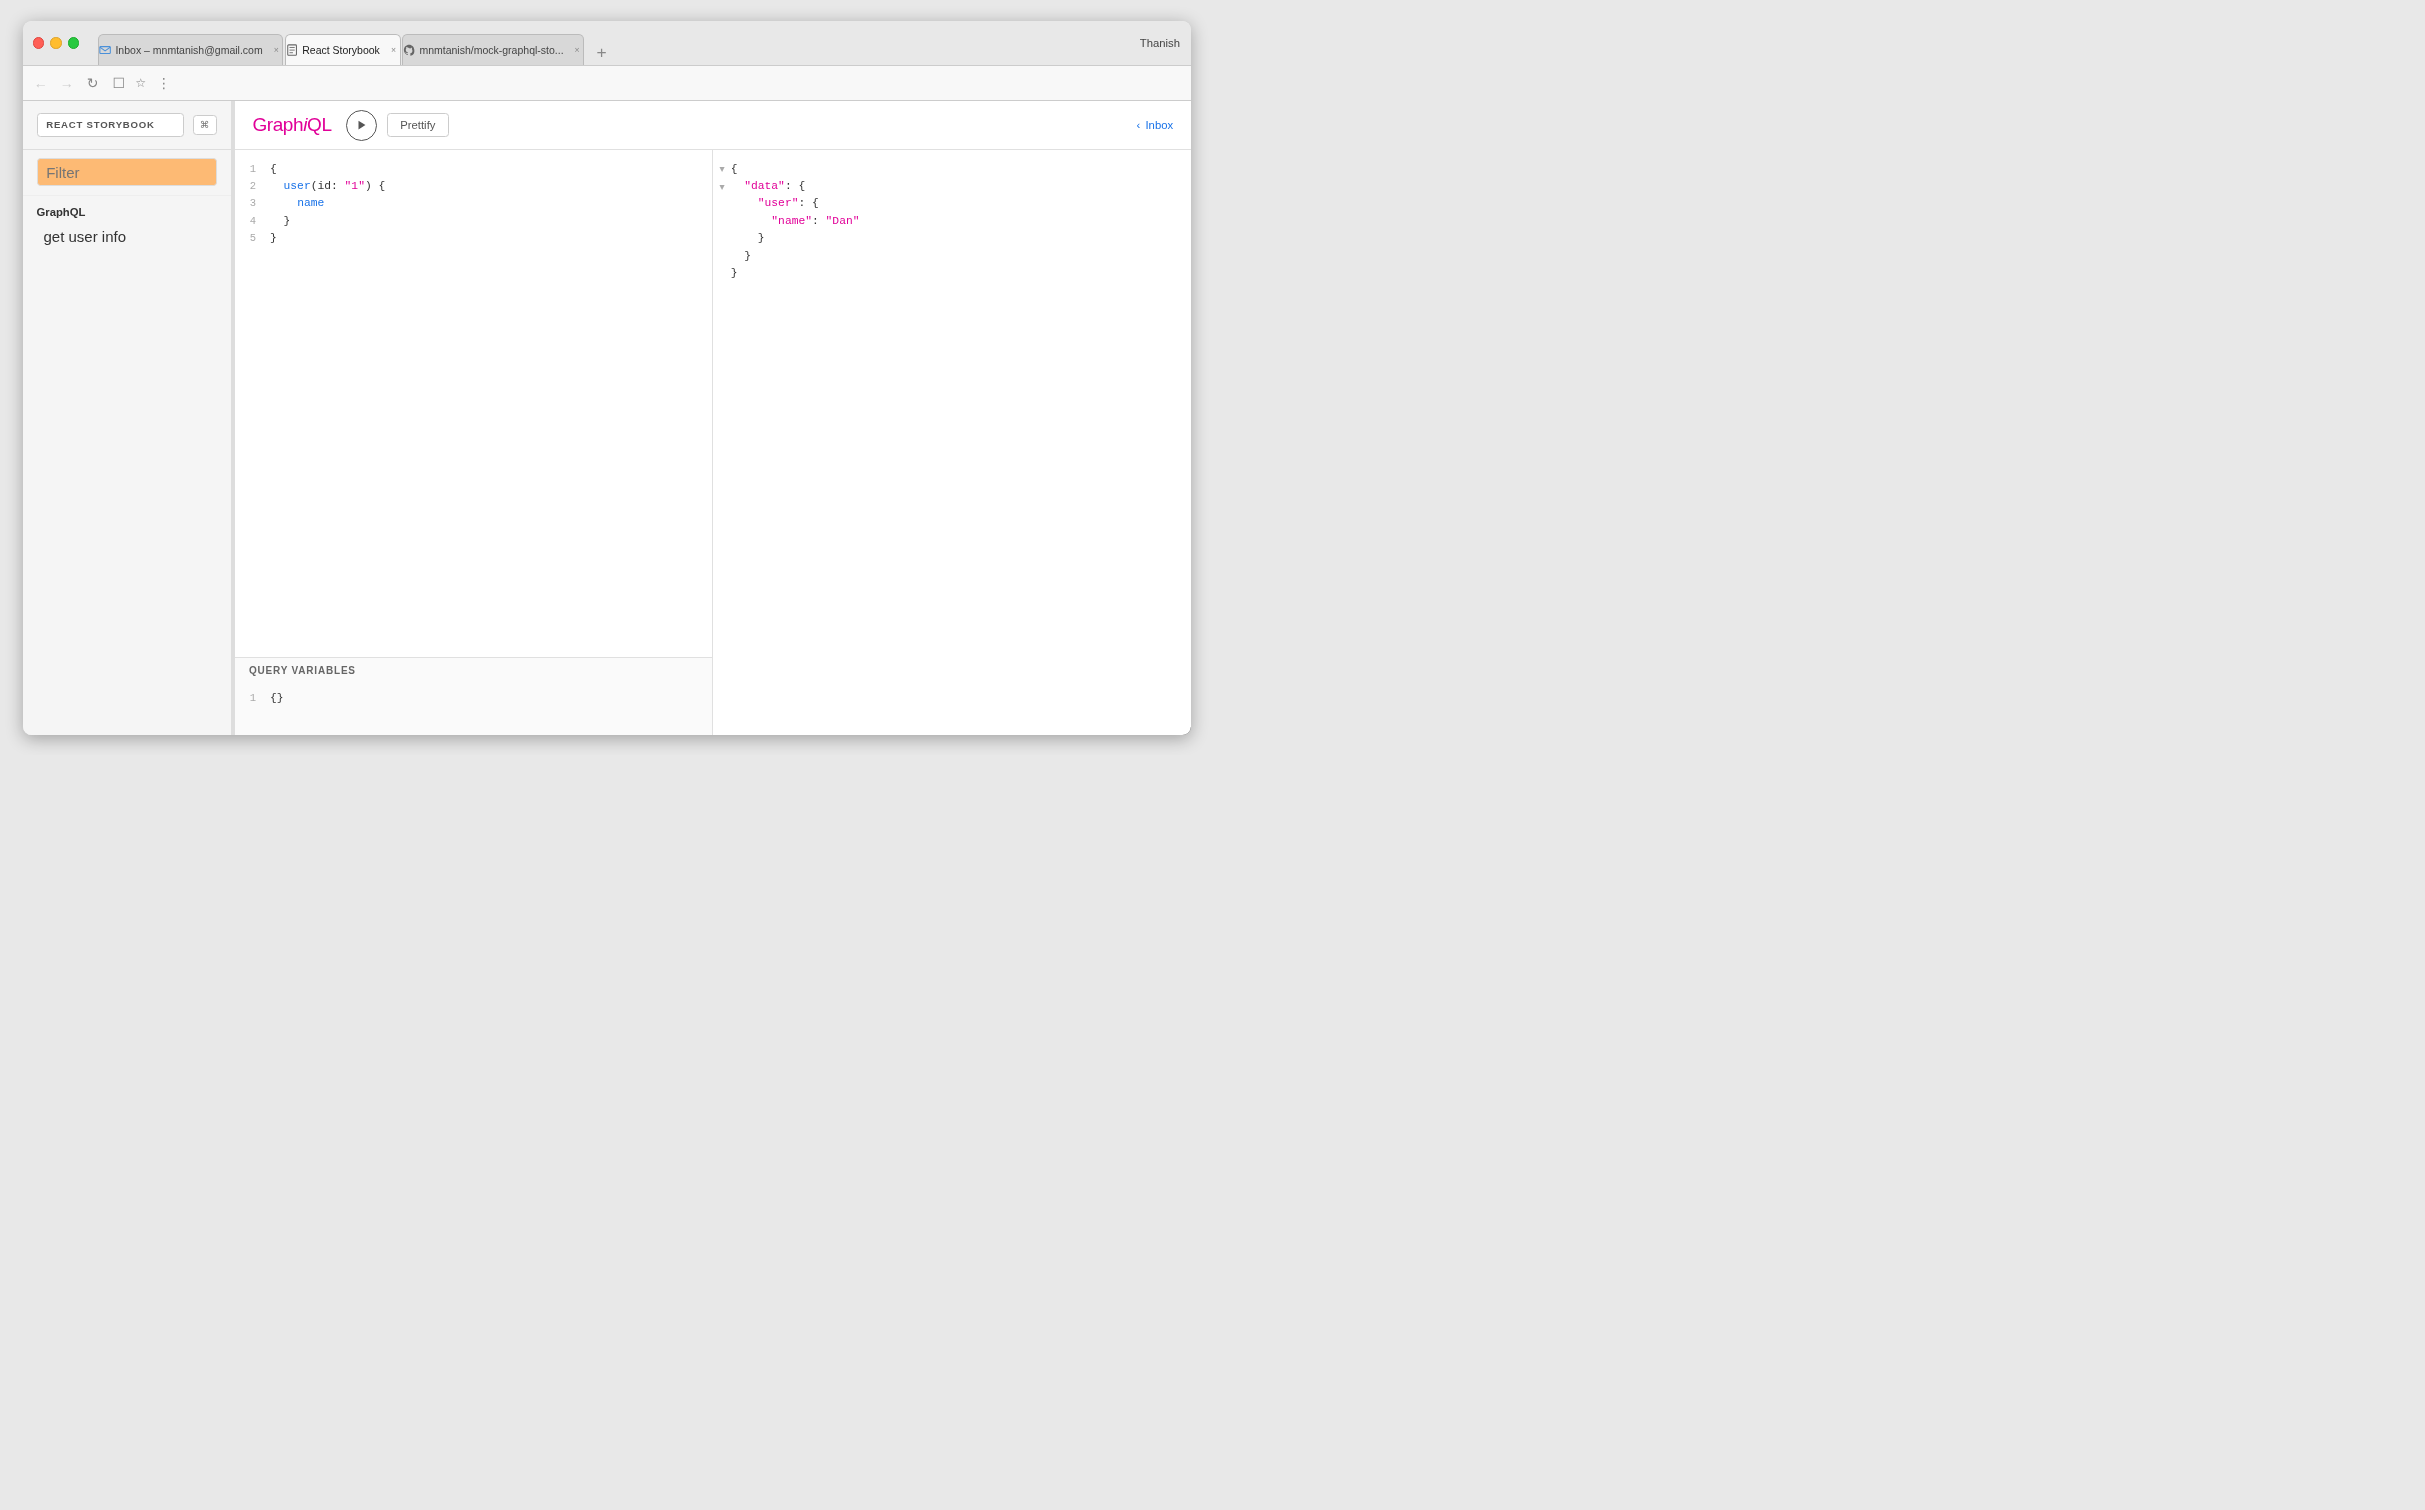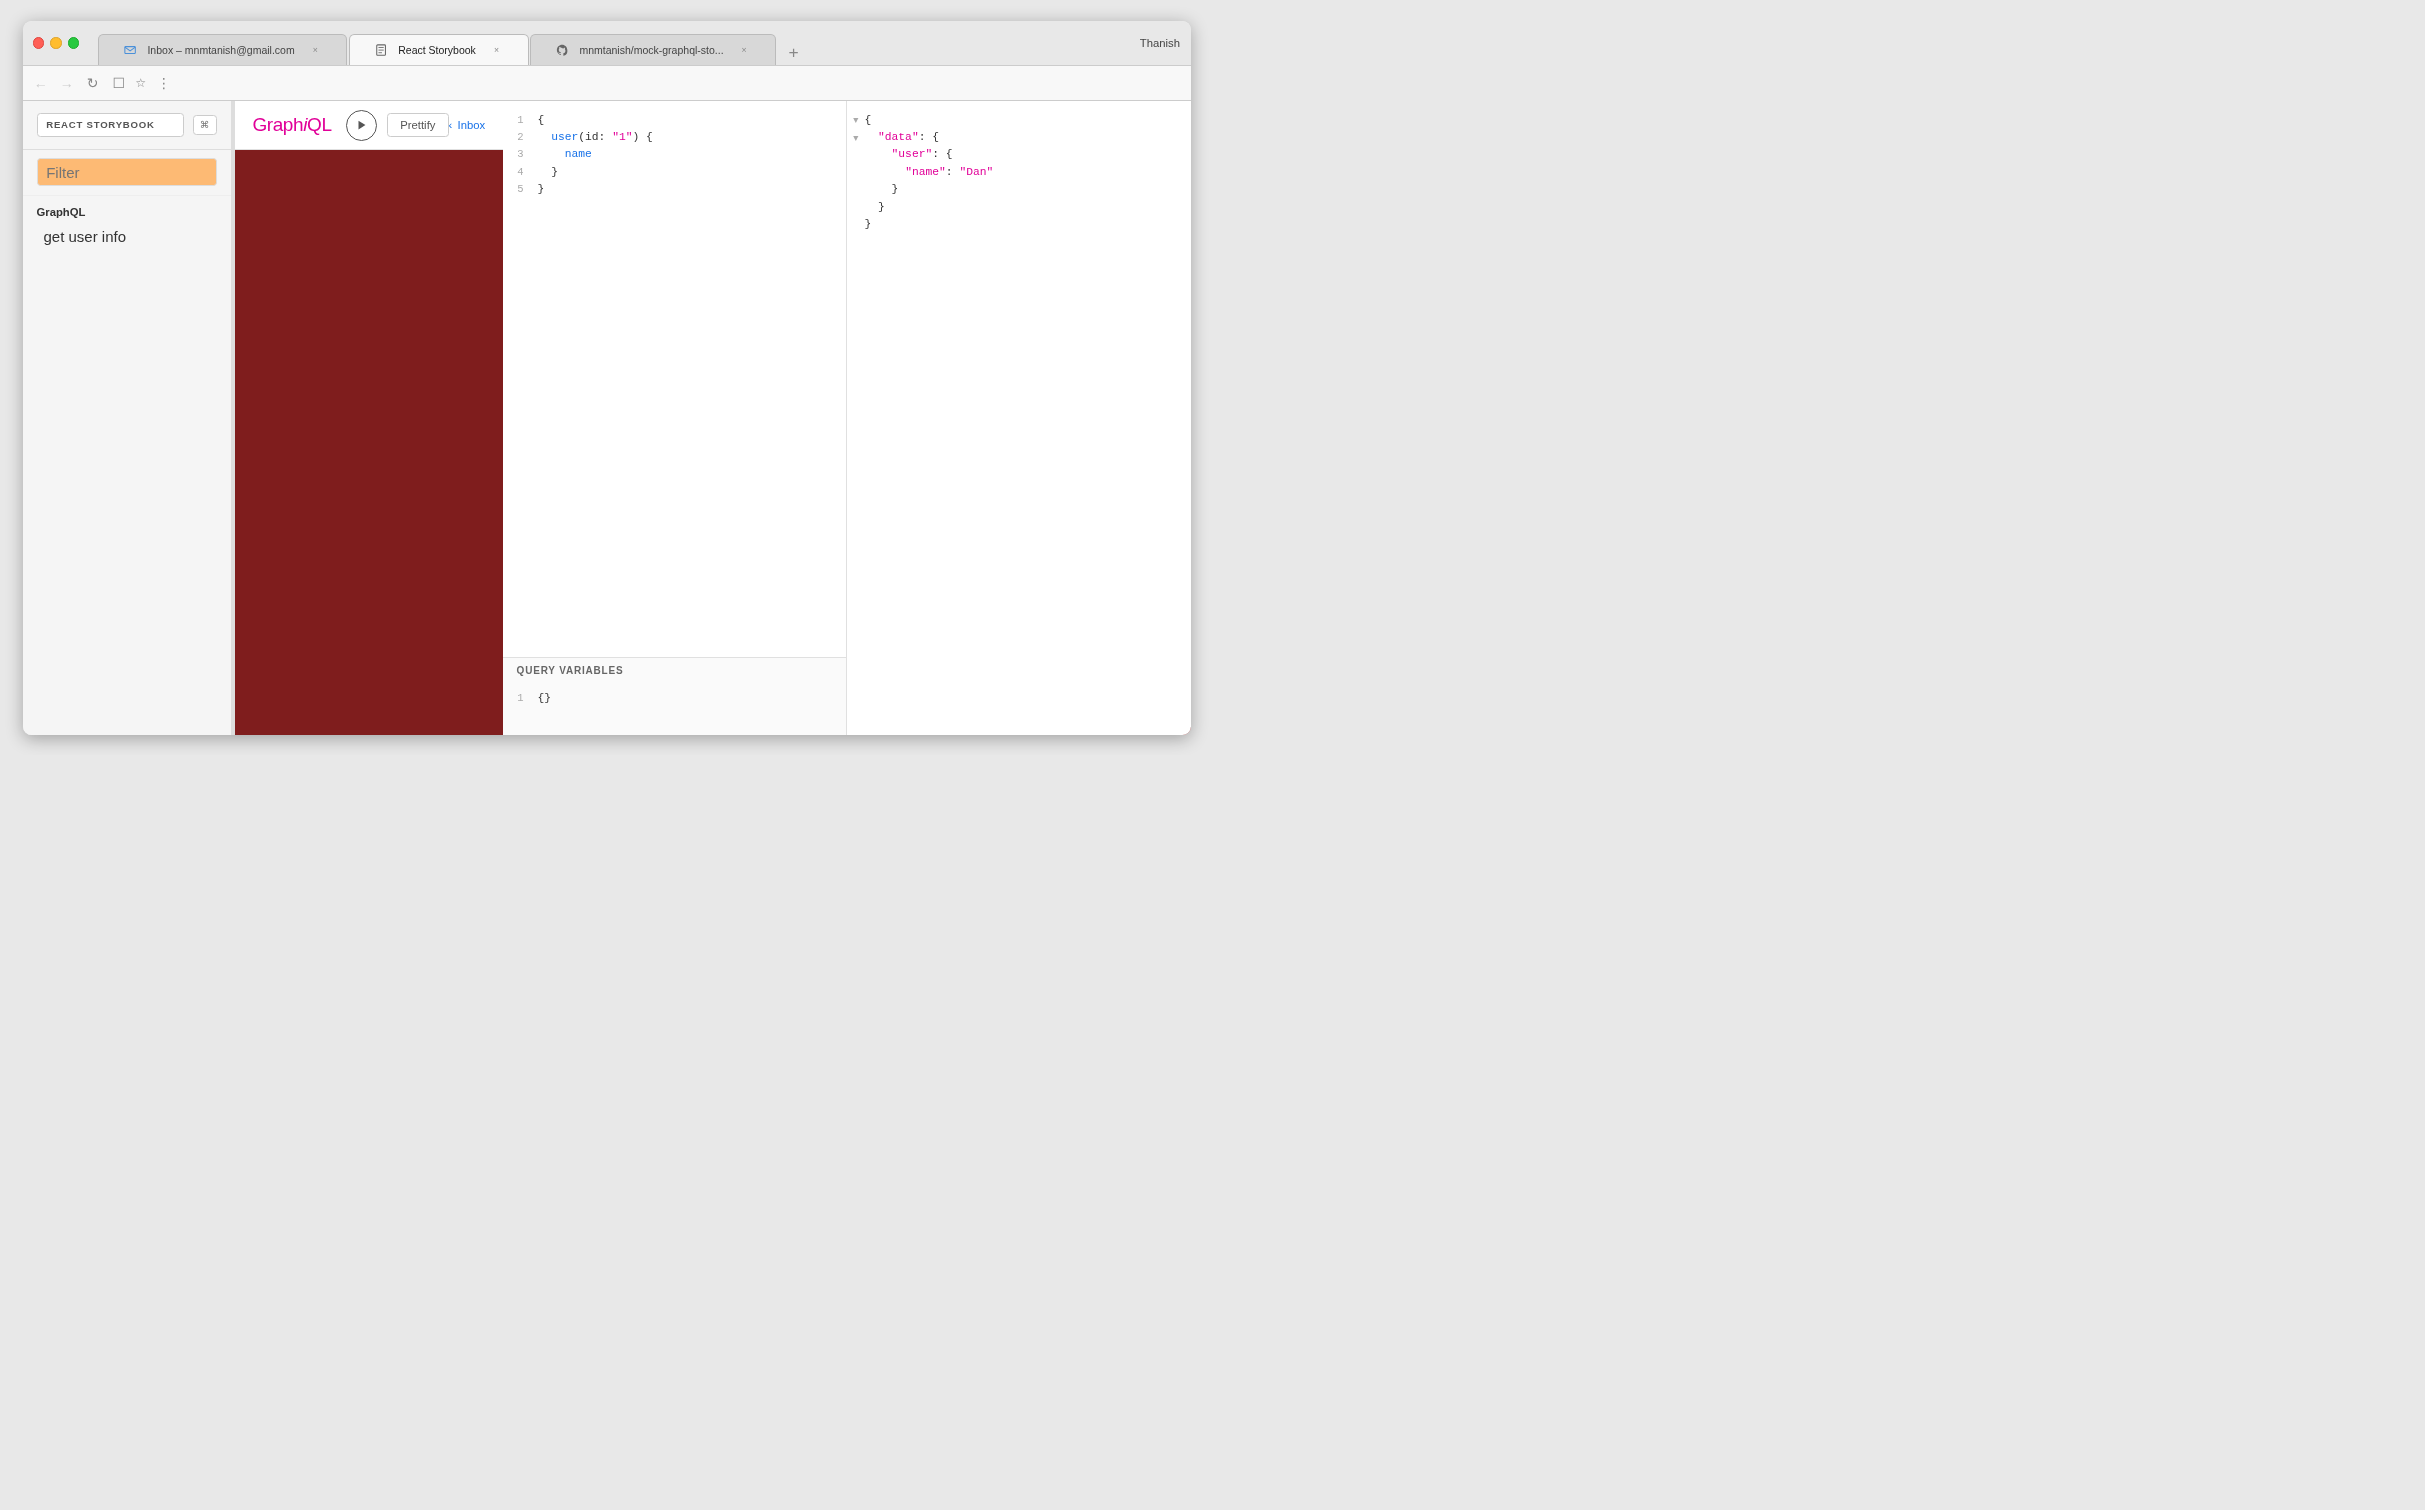--- a/index.html
+++ b/index.html
@@ -56,30 +56,30 @@
     .tabs-bar {
       display: flex;
       align-items: flex-end;
       margin-left: 7px;
       height: 100%;
     }
 
     .tab {
       display: flex;
       align-items: center;
-      padding: 0 25px;
+      padding: 0 0;
       height: 31px;
       background: #d8d8d8;
       border: 0.9px solid #bbb;
       border-bottom: none;
       border-radius: 5.2px 5.2px 0 0;
       font-size: 10.5px;
       color: #444;
       cursor: pointer;
-      gap: 11px;
+      gap: 4px;
       margin-right: 1.7px;
     }
 
     .tab.active {
       background: #f8f8f8;
       color: #222;
     }
 
     .tab-icon {
       width: 12.2px;
@@ -265,22 +265,22 @@
       width: 3.5px;
       background: #ddd;
       cursor: col-resize;
       flex-shrink: 0;
     }
 
     
     .main-panel {
       flex: 1;
       display: flex;
-      flex-direction: row;
-      background: #7f1d1d;
+      flex-direction: column;
+      background: #000000;
       overflow: hidden;
     }
 
     
     .graphiql-header {
       display: flex;
       align-items: center;
       padding: 0 17.4px;
       height: 49px;
       border-bottom: 0.9px solid #e0e0e0;

